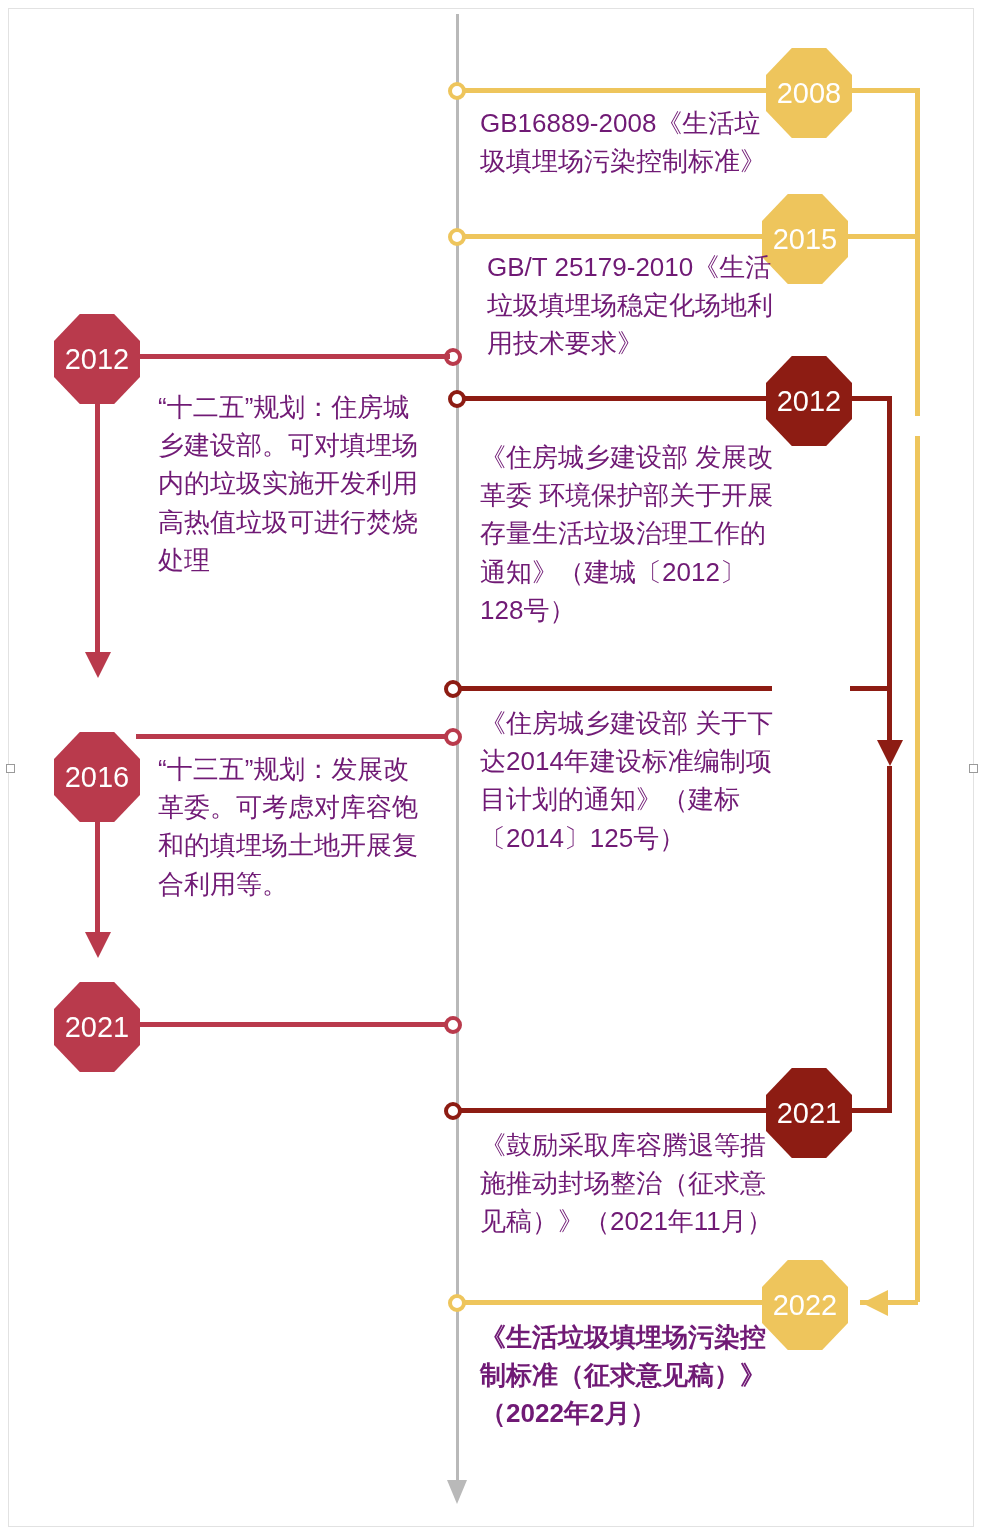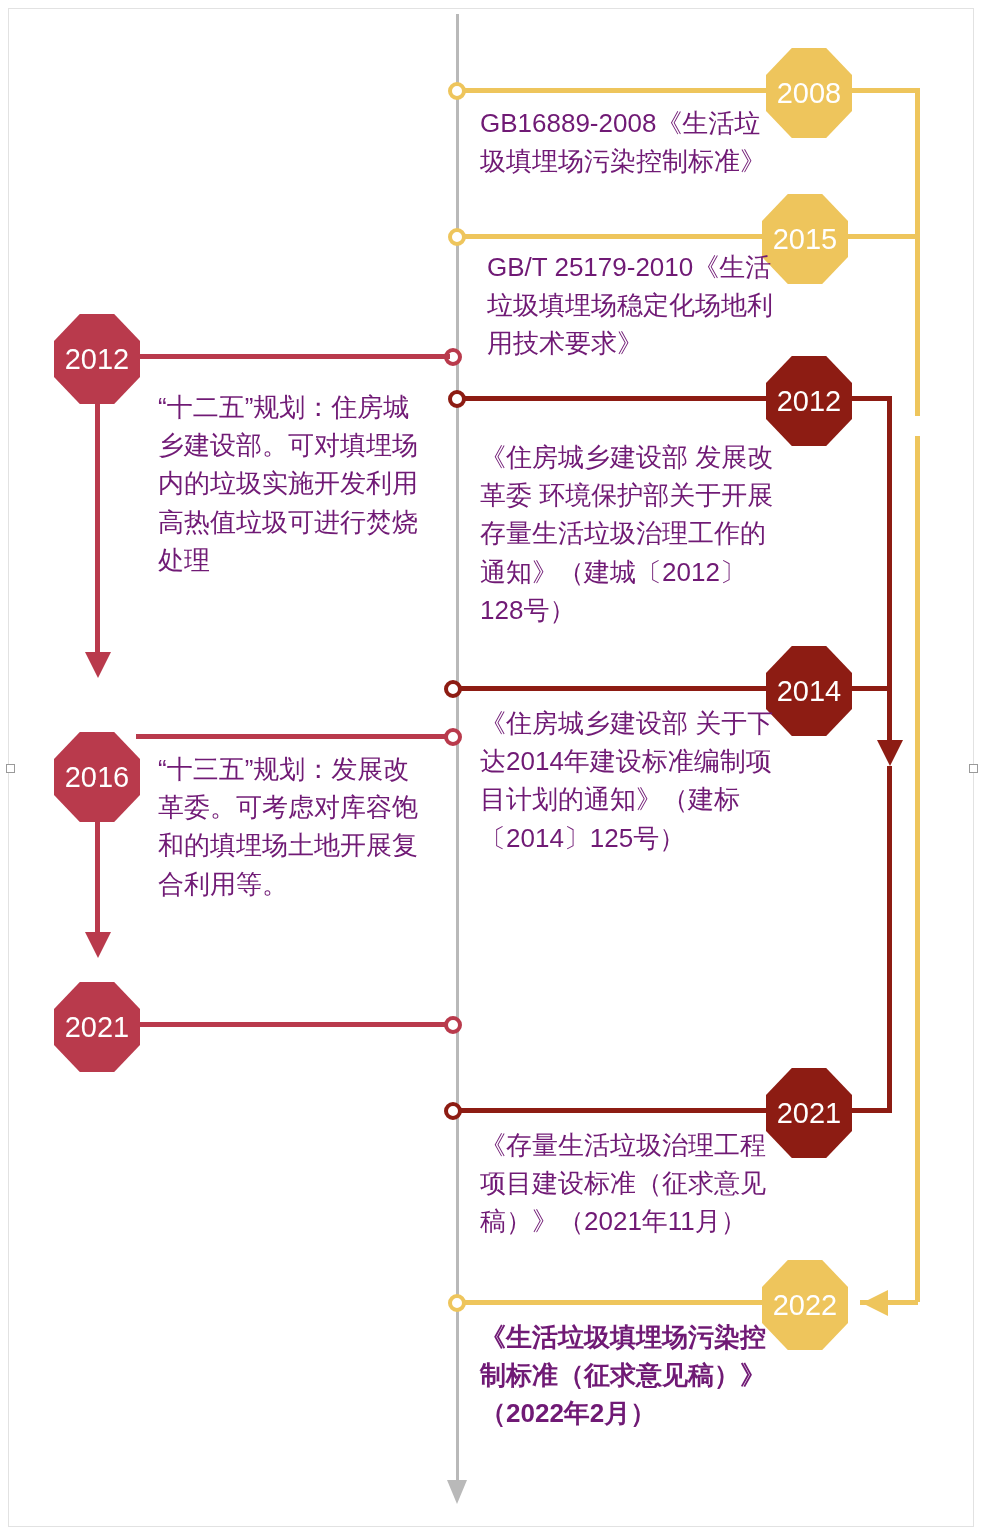--- a/index.html
+++ b/index.html
@@ -168,23 +168,20 @@
 
   <div class="ring dark-r" style="left:448px; top:390px;"></div>
   <div class="hline dark-l" style="left:462px; top:396px; width:310px;"></div>
   <div class="oct dark" style="left:766px; top:356px;">
     <span>2012</span>
   </div>
   <div class="hline dark-l" style="left:850px; top:396px; width:42px;"></div>
 
   <div class="ring dark-r" style="left:444px; top:680px;"></div>
   <div class="hline dark-l" style="left:458px; top:686px; width:314px;"></div>
-  <div class="oct dark" style="left:766px; top:646px;">
-    <span>2014</span>
-  </div>
   <div class="hline dark-l" style="left:850px; top:686px; width:42px;"></div>
 
   <div class="vline dark-l" style="left:887px; top:396px; height:350px;"></div>
   <div class="arrow-down dark-a" style="left:877px; top:740px;"></div>
   <div class="vline dark-l" style="left:887px; top:766px; height:346px;"></div>
   <div class="hline dark-l" style="left:850px; top:1108px; width:42px;"></div>
 
   <div class="oct dark" style="left:766px; top:1068px;">
     <span>2021</span>
   </div>
@@ -210,19 +207,19 @@
   <div class="oct crim" style="left:54px; top:982px;">
     <span>2021</span>
   </div>
   <div class="hline crim-l" style="left:136px; top:1022px; width:314px;"></div>
   <div class="ring crim-r" style="left:444px; top:1016px;"></div>
 
   <div class="txt right" style="top:104px;">GB16889-2008《生活垃圾填埋场污染控制标准》</div>
   <div class="txt right" style="top:248px;margin-left:7px;">GB/T 25179-2010《生活垃圾填埋场稳定化场地利用技术要求》</div>
   <div class="txt right" style="top:418px;margin-top:20px;">《住房城乡建设部 发展改革委 环境保护部关于开展存量生活垃圾治理工作的通知》（建城〔2012〕128号）</div>
   <div class="txt right" style="top:704px;">《住房城乡建设部 关于下达2014年建设标准编制项目计划的通知》（建标〔2014〕125号）</div>
-  <div class="txt right" style="top:1126px;">《存量生活垃圾治理工程项目建设标准（征求意见稿）》（2021年11月）</div>
+  <div class="txt right" style="top:1126px;">《鼓励采取库容腾退等措施推动封场整治（征求意见稿）》（2021年11月）</div>
   <div class="txt right" style="top:1318px;font-weight:bold;">《生活垃圾填埋场污染控制标准（征求意见稿）》（2022年2月）</div>
 
   <div class="txt left" style="top:388px;">“十二五”规划：住房城乡建设部。可对填埋场内的垃圾实施开发利用高热值垃圾可进行焚烧处理</div>
   <div class="txt left" style="top:750px;">“十三五”规划：发展改革委。可考虑对库容饱和的填埋场土地开展复合利用等。</div>
 
 </div>
 
 </body></html>

